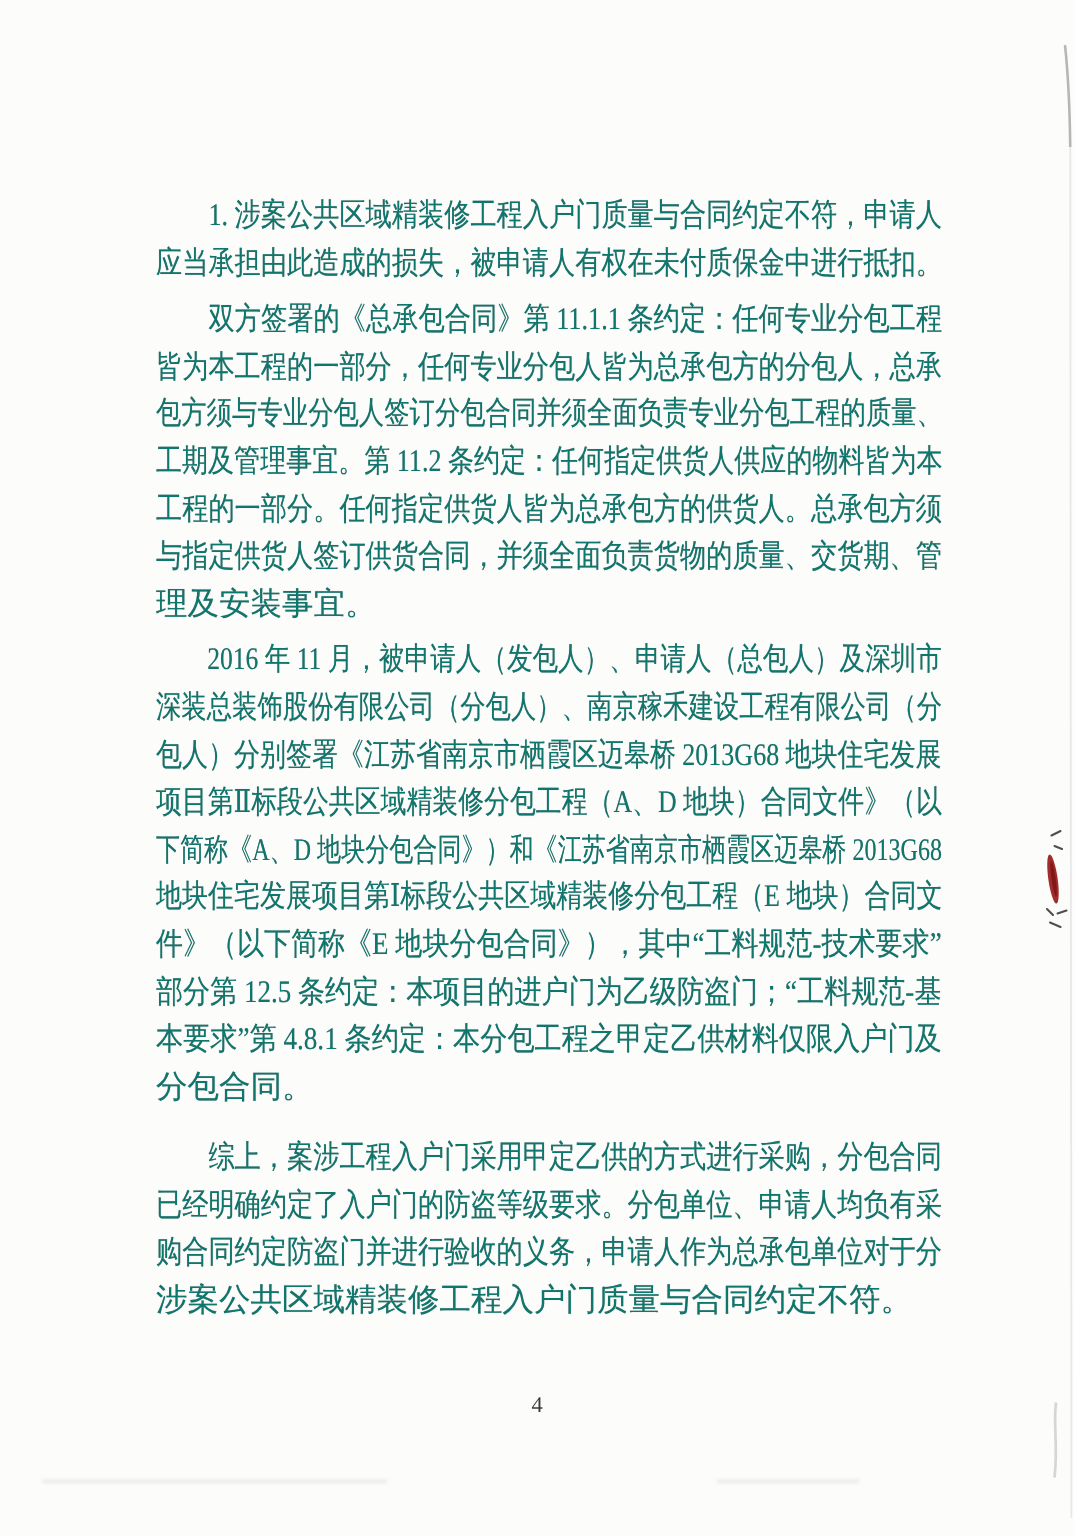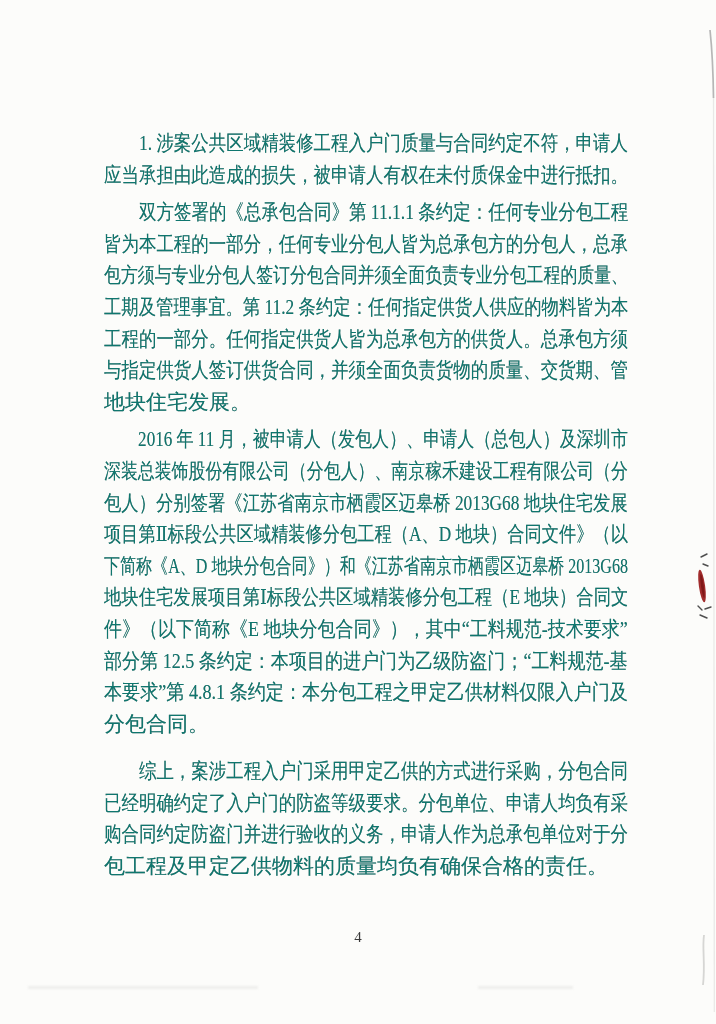--- a/index.html
+++ b/index.html
@@ -73,39 +73,39 @@
         <div class="line first" style="text-align-last: left; transform: scaleX(0.831746); transform-origin: 0px 50%;">1. 涉案公共区域精装修工程入户门质量与合同约定不符，申请人</div>
         <div class="line last" style="text-align-last: left; transform: scaleX(0.831746); transform-origin: 0px 50%;">应当承担由此造成的损失，被申请人有权在未付质保金中进行抵扣。</div>
       </div>
       <div class="para">
         <div class="line first" style="text-align-last: left; transform: scaleX(0.833068); transform-origin: 0px 50%;">双方签署的《总承包合同》第 11.1.1 条约定：任何专业分包工程</div>
         <div class="line" style="text-align-last: left; transform: scaleX(0.831746); transform-origin: 0px 50%;">皆为本工程的一部分，任何专业分包人皆为总承包方的分包人，总承</div>
         <div class="line" style="text-align-last: left; transform: scaleX(0.804916); transform-origin: 0px 50%;">包方须与专业分包人签订分包合同并须全面负责专业分包工程的质量、</div>
         <div class="line" style="text-align-last: left; transform: scaleX(0.826498); transform-origin: 0px 50%;">工期及管理事宜。第 11.2 条约定：任何指定供货人供应的物料皆为本</div>
         <div class="line" style="text-align-last: left; transform: scaleX(0.831746); transform-origin: 0px 50%;">工程的一部分。任何指定供货人皆为总承包方的供货人。总承包方须</div>
         <div class="line" style="text-align-last: left; transform: scaleX(0.831746); transform-origin: 0px 50%;">与指定供货人签订供货合同，并须全面负责货物的质量、交货期、管</div>
-        <div class="line last">地块住宅发展。</div>
+        <div class="line last">理及安装事宜。</div>
       </div>
       <div class="para">
         <div class="line first" style="text-align-last: left; transform: scaleX(0.812403); transform-origin: 0px 50%;">2016 年 11 月，被申请人（发包人）、申请人（总包人）及深圳市</div>
         <div class="line" style="text-align-last: left; transform: scaleX(0.804916); transform-origin: 0px 50%;">深装总装饰股份有限公司（分包人）、南京稼禾建设工程有限公司（分</div>
         <div class="line" style="text-align-last: left; transform: scaleX(0.825197); transform-origin: 0px 50%;">包人）分别签署《江苏省南京市栖霞区迈皋桥 2013G68 地块住宅发展</div>
         <div class="line" style="text-align-last: left; transform: scaleX(0.821317); transform-origin: 0px 50%;">项目第Ⅱ标段公共区域精装修分包工程（A、D 地块）合同文件》（以</div>
         <div class="line" style="text-align-last: left; transform: scaleX(0.763848); transform-origin: 0px 50%;">下简称《A、D 地块分包合同》）和《江苏省南京市栖霞区迈皋桥 2013G68</div>
         <div class="line" style="text-align-last: left; transform: scaleX(0.825197); transform-origin: 0px 50%;">地块住宅发展项目第Ⅰ标段公共区域精装修分包工程（E 地块）合同文</div>
         <div class="line" style="text-align-last: left; transform: scaleX(0.85761); transform-origin: 0px 50%;">件》（以下简称《E 地块分包合同》），其中“工料规范-技术要求”</div>
         <div class="line" style="text-align-last: left; transform: scaleX(0.859016); transform-origin: 0px 50%;">部分第 12.5 条约定：本项目的进户门为乙级防盗门；“工料规范-基</div>
         <div class="line" style="text-align-last: left; transform: scaleX(0.861842); transform-origin: 0px 50%;">本要求”第 4.8.1 条约定：本分包工程之甲定乙供材料仅限入户门及</div>
         <div class="line last">分包合同。</div>
       </div>
       <div class="para">
         <div class="line first" style="text-align-last: left; transform: scaleX(0.831746); transform-origin: 0px 50%;">综上，案涉工程入户门采用甲定乙供的方式进行采购，分包合同</div>
         <div class="line" style="text-align-last: left; transform: scaleX(0.831746); transform-origin: 0px 50%;">已经明确约定了入户门的防盗等级要求。分包单位、申请人均负有采</div>
         <div class="line" style="text-align-last: left; transform: scaleX(0.831746); transform-origin: 0px 50%;">购合同约定防盗门并进行验收的义务，申请人作为总承包单位对于分</div>
-        <div class="line last">包工程及甲定乙供物料的质量均负有确保合格的责任。</div>
+        <div class="line last">涉案公共区域精装修工程入户门质量与合同约定不符。</div>
       </div>
     </div>
 
   <div class="page-number">4</div>
 
   <svg class="edge-art" width="24" height="1024" viewBox="0 0 24 1024" xmlns="http://www.w3.org/2000/svg">
 
     <g>
       <path d="M 18,30 Q 21,58 21.5,98" fill="none" stroke="#a9a9a9" stroke-width="1.7" opacity="0.85"></path>
       <path d="M 21.5,98 L 22.3,1012" fill="none" stroke="#e5e5e3" stroke-width="1.2" opacity="0.9"></path>

